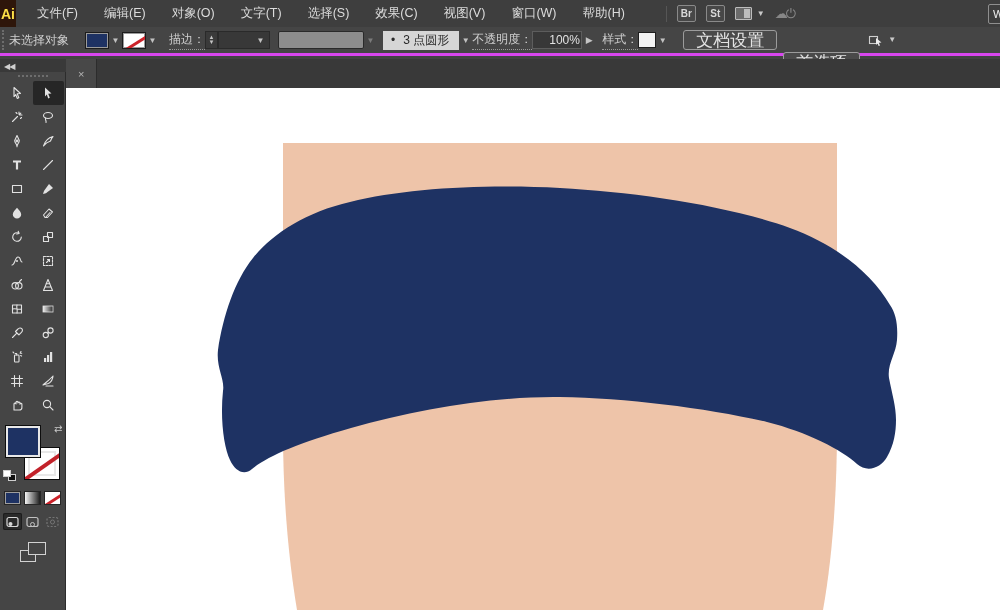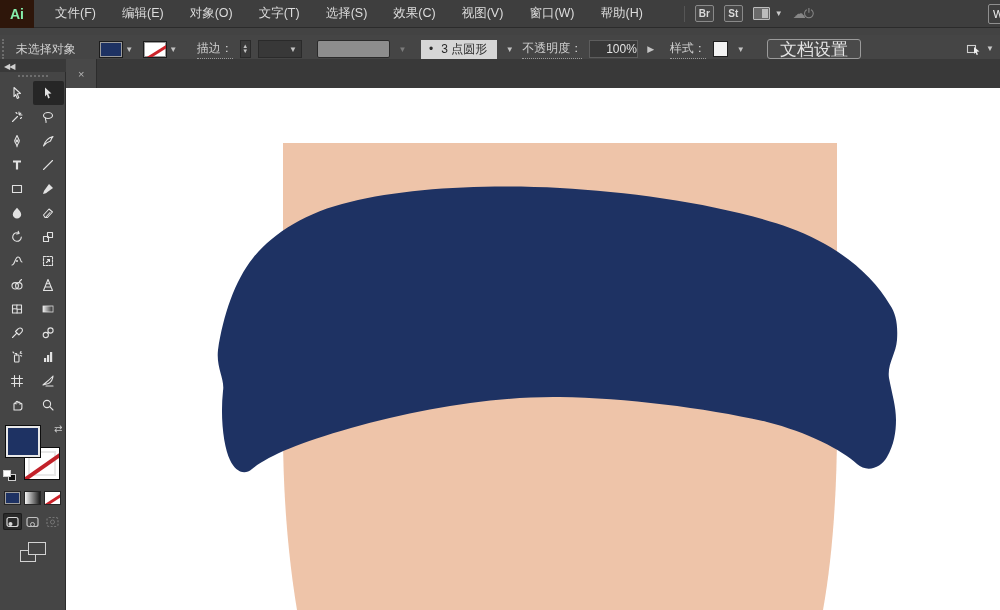--- a/index.html
+++ b/index.html
@@ -4,21 +4,21 @@
 <style>
   * { margin:0; padding:0; box-sizing:border-box; }
   html,body { width:1000px; height:610px; overflow:hidden;
     font-family:"Liberation Sans","DejaVu Sans",sans-serif; }
   body { background:#434343; position:relative; font-size:12px; color:#d4d4d4; }
 
   
   .menubar { position:absolute; left:0; top:0; width:1000px; height:28px;
     background:#3e3e3e; border-bottom:1px solid #2b2b2b;
     display:flex; align-items:center; }
-  .ai-logo { width:34px; height:28px; background:#2e160a; color:#86efac;
+  .ai-logo { width:16px; height:28px; background:#2e160a; color:#fde047;
     font-weight:bold; font-size:14px; display:flex; align-items:center;
     justify-content:center; margin-right:8px; }
   .menu-item { padding:0 13px; line-height:27px; color:#dcdcdc; font-size:12.5px;
     cursor:default; white-space:nowrap; }
   .mb-right { display:flex; align-items:center; margin-left:28px; gap:10px; }
   .mb-divider { width:1px; height:16px; background:#565656; }
   .sq-btn { min-width:19px; height:17px; border:1px solid #8a8a8a; border-radius:2px;
     color:#d9d9d9; font-size:10px; font-weight:bold; display:flex; align-items:center;
     justify-content:center; padding:0 2px; background:#474747; }
   .ws-icon { display:flex; align-items:center; gap:5px; }
@@ -26,23 +26,23 @@
     position:relative; background:#6b6b6b; }
   .ws-glyph::before { content:""; position:absolute; right:1px; top:1px; bottom:1px;
     width:6px; background:#bdbdbd; }
   .chev { color:#c9c9c9; font-size:8px; line-height:1; }
   .sync-icon { color:#9a9a9a; font-size:13px; letter-spacing:-2px; opacity:.8; }
   .partial-btn { position:absolute; right:-14px; top:4px; width:26px; height:20px;
     border:1px solid #8f8f8f; border-radius:2px; color:#eee; font-size:11px;
     padding-left:4px; overflow:hidden; line-height:18px; }
 
   
-  .controlbar { position:absolute; left:0; top:35px; width:1000px; height:29px;
-    background:#454545; border-bottom:1px solid #d946ef;
-    display:flex; align-items:center; gap:7px; padding:0 6px 0 2px; }
+  .controlbar { position:absolute; left:0; top:27px; width:1000px; height:29px;
+    background:#454545; border-bottom:3px solid #d946ef;
+    display:flex; align-items:center; padding:0 6px 0 2px; }
   .grip-v { width:4px; height:20px; border-left:2px dotted #6d6d6d; margin-right:3px; }
   .cb-label { color:#cfcfcf; white-space:nowrap; }
   .cb-label.link { border-bottom:1px dotted #9a9a9a; padding-bottom:1px; cursor:default; }
   .swatch-wrap { display:flex; align-items:center; }
   .swatch { width:24px; height:17px; border:1px solid #1c1c1c; outline:1px solid #9b9b9b;
     outline-offset:-2px; position:relative; }
   .swatch.none { background:#fff; overflow:hidden; }
   .swatch.none::after { content:""; position:absolute; left:-4px; top:7px; width:40px;
     height:2.5px; background:#cc2229; transform:rotate(-32deg); }
   .mini-chev { width:13px; height:17px; display:flex; align-items:center;

